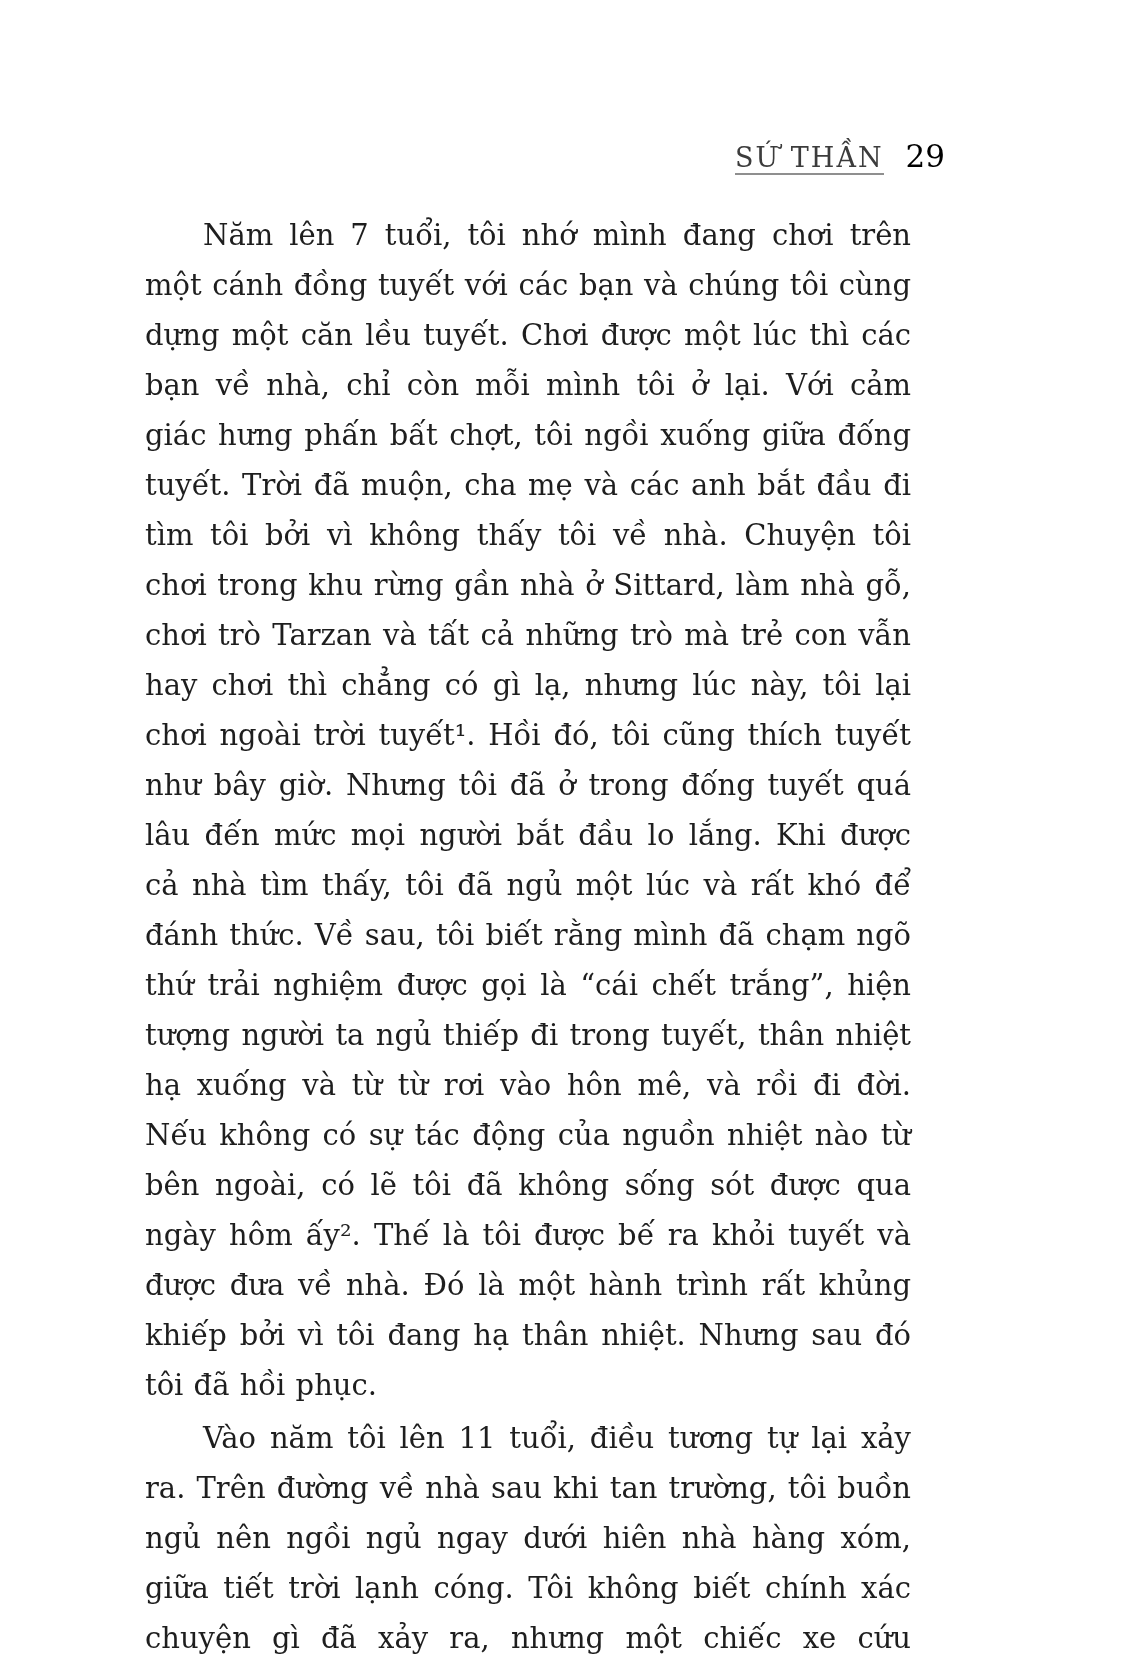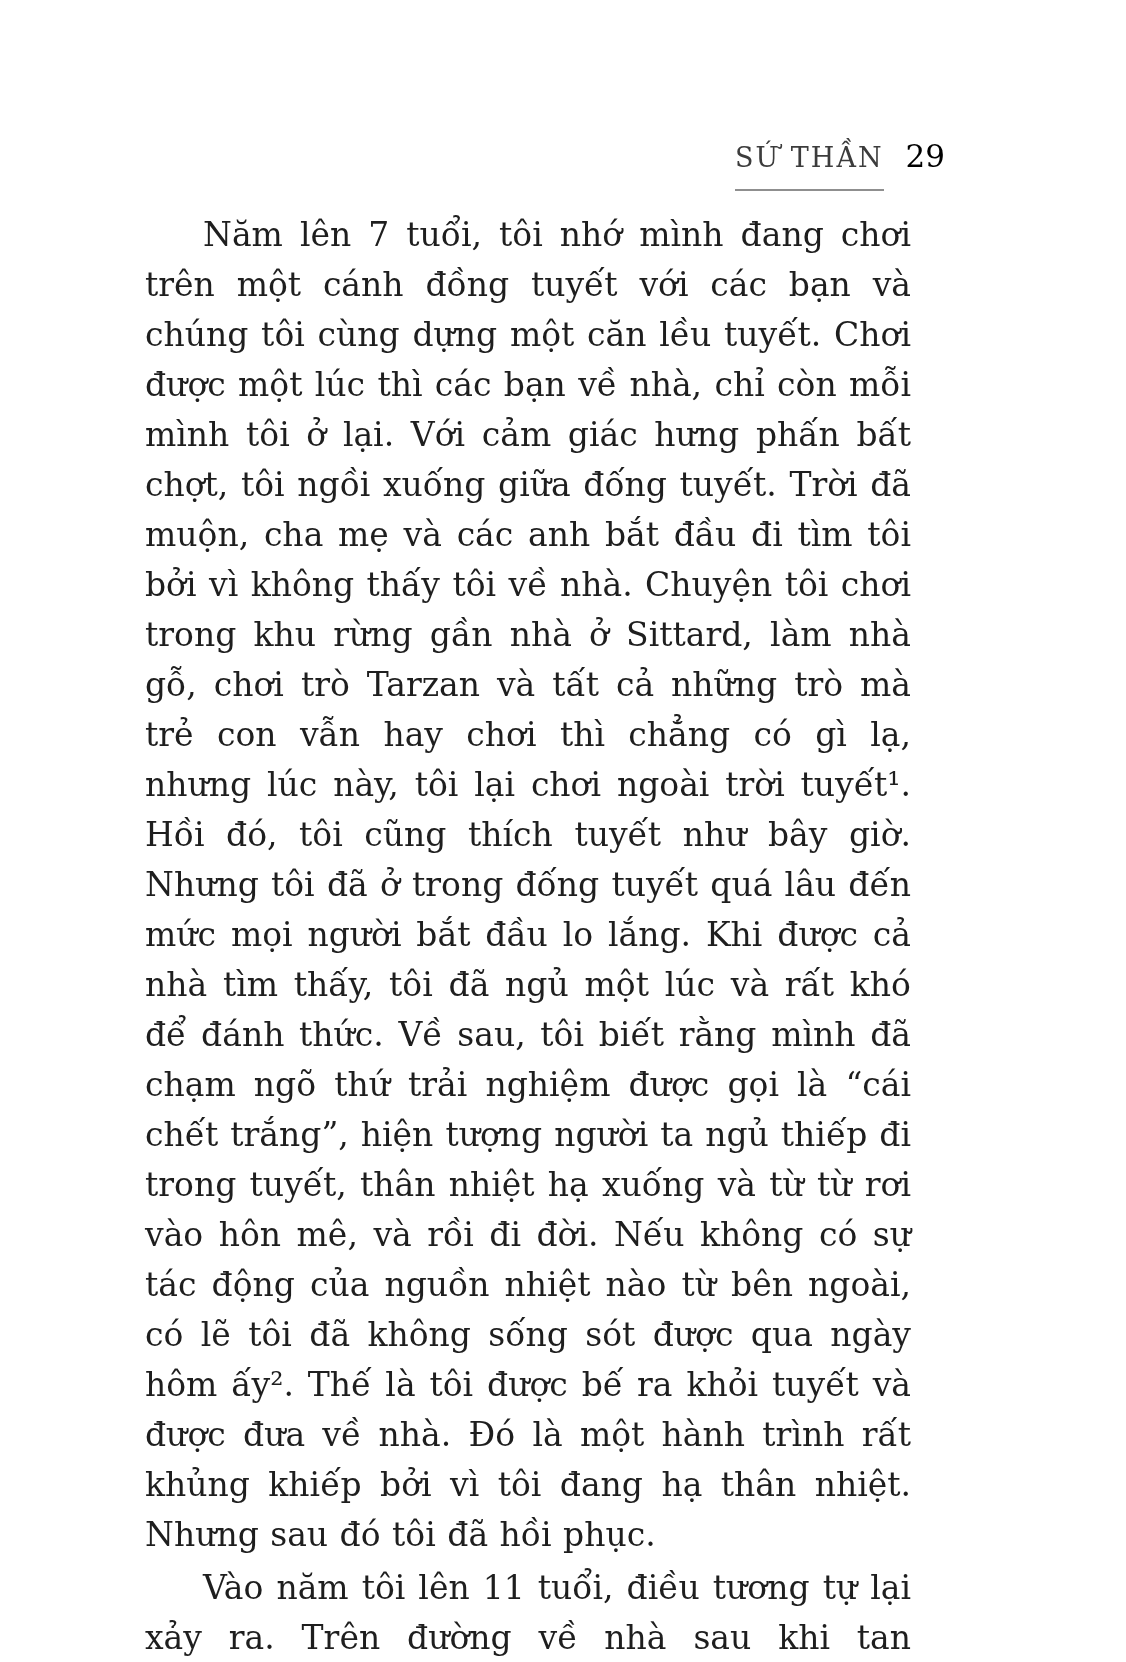--- a/index.html
+++ b/index.html
@@ -25,41 +25,41 @@
       top: 138px;
       width: 800px;
       display: flex;
       justify-content: flex-end;
       align-items: baseline;
     }
     .running-title {
       font-size: 27px;
       letter-spacing: 2px;
       color: #3c3c3c;
-      padding-bottom: 16px;
+      padding-bottom: 0;
       border-bottom: 2px solid #8f8f8f;
       white-space: nowrap;
     }
     .page-number {
       font-size: 31px;
       color: #000000;
       margin-left: 22px;
     }
     
     .body-text {
       position: absolute;
       left: 145px;
       top: 210px;
       width: 766px;
       text-align: justify;
     }
     .body-text p {
       margin: 0 0 3px 0;
       text-indent: 58px;
-      font-size: 33px;
+      font-size: 29px;
       line-height: 50px;
       color: #1e1e1e;
       word-spacing: 1px;
     }
   </style>
 </head>
 <body>
 
 <div class="page">
 

